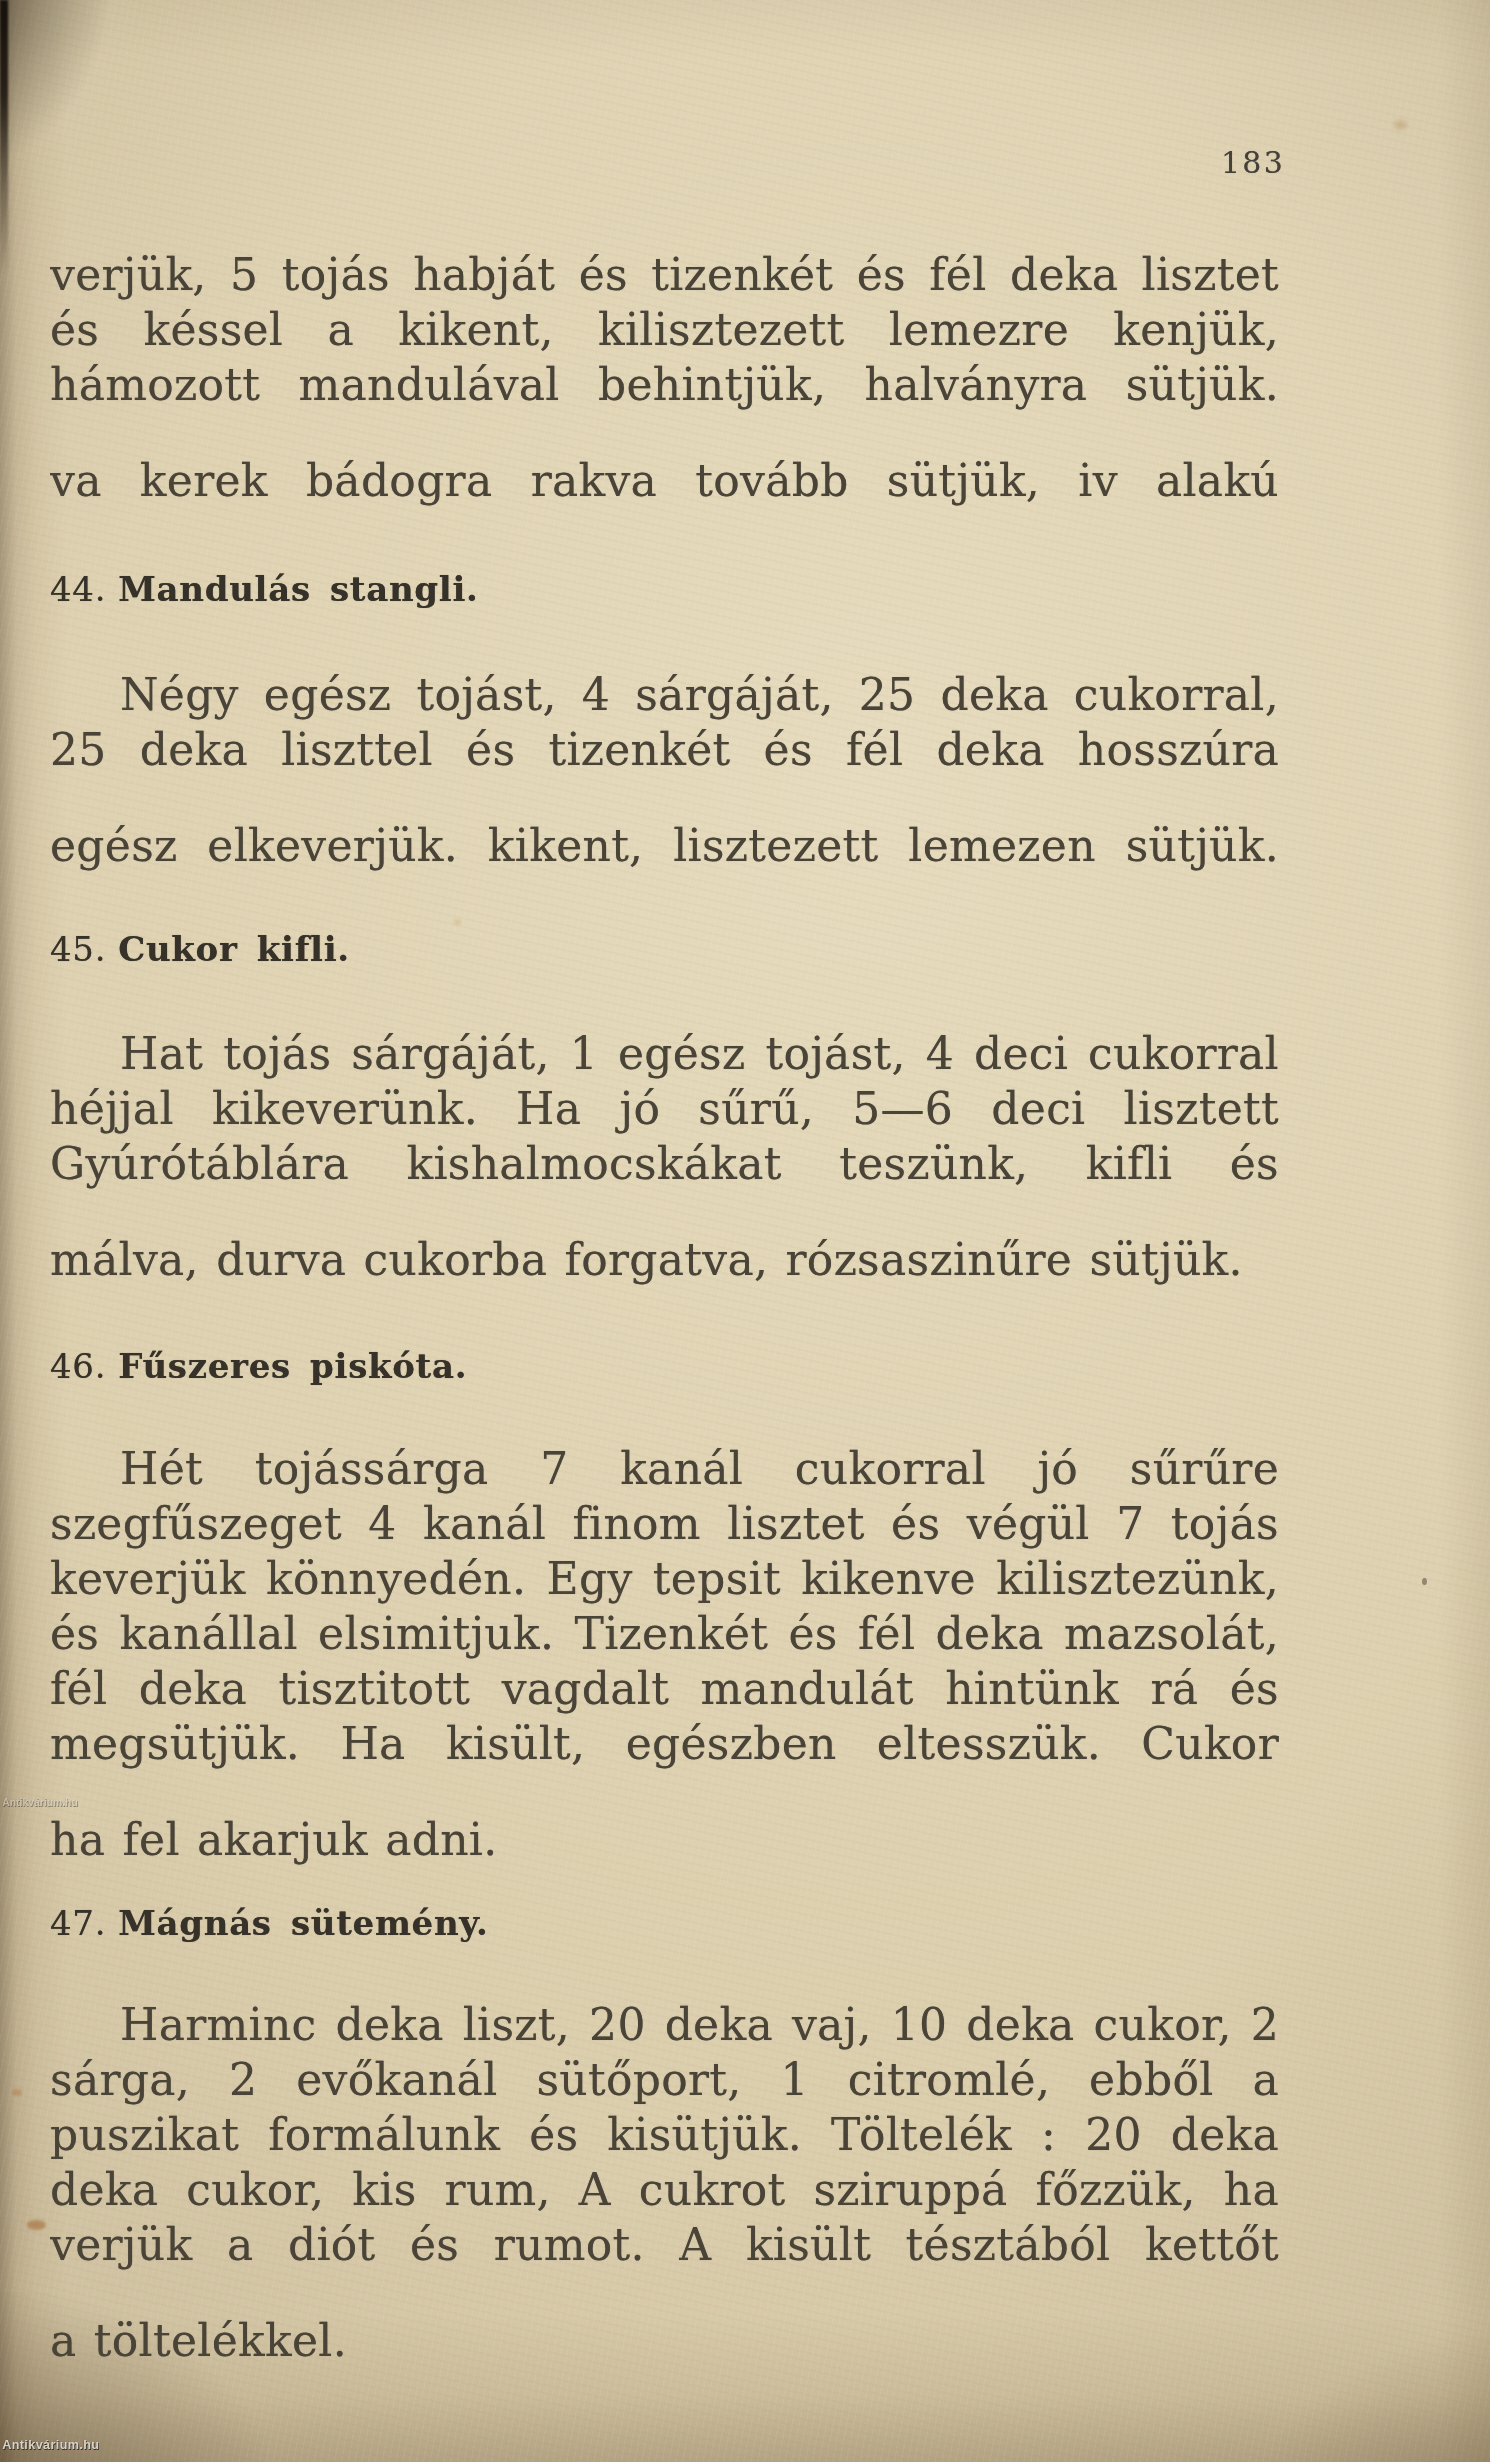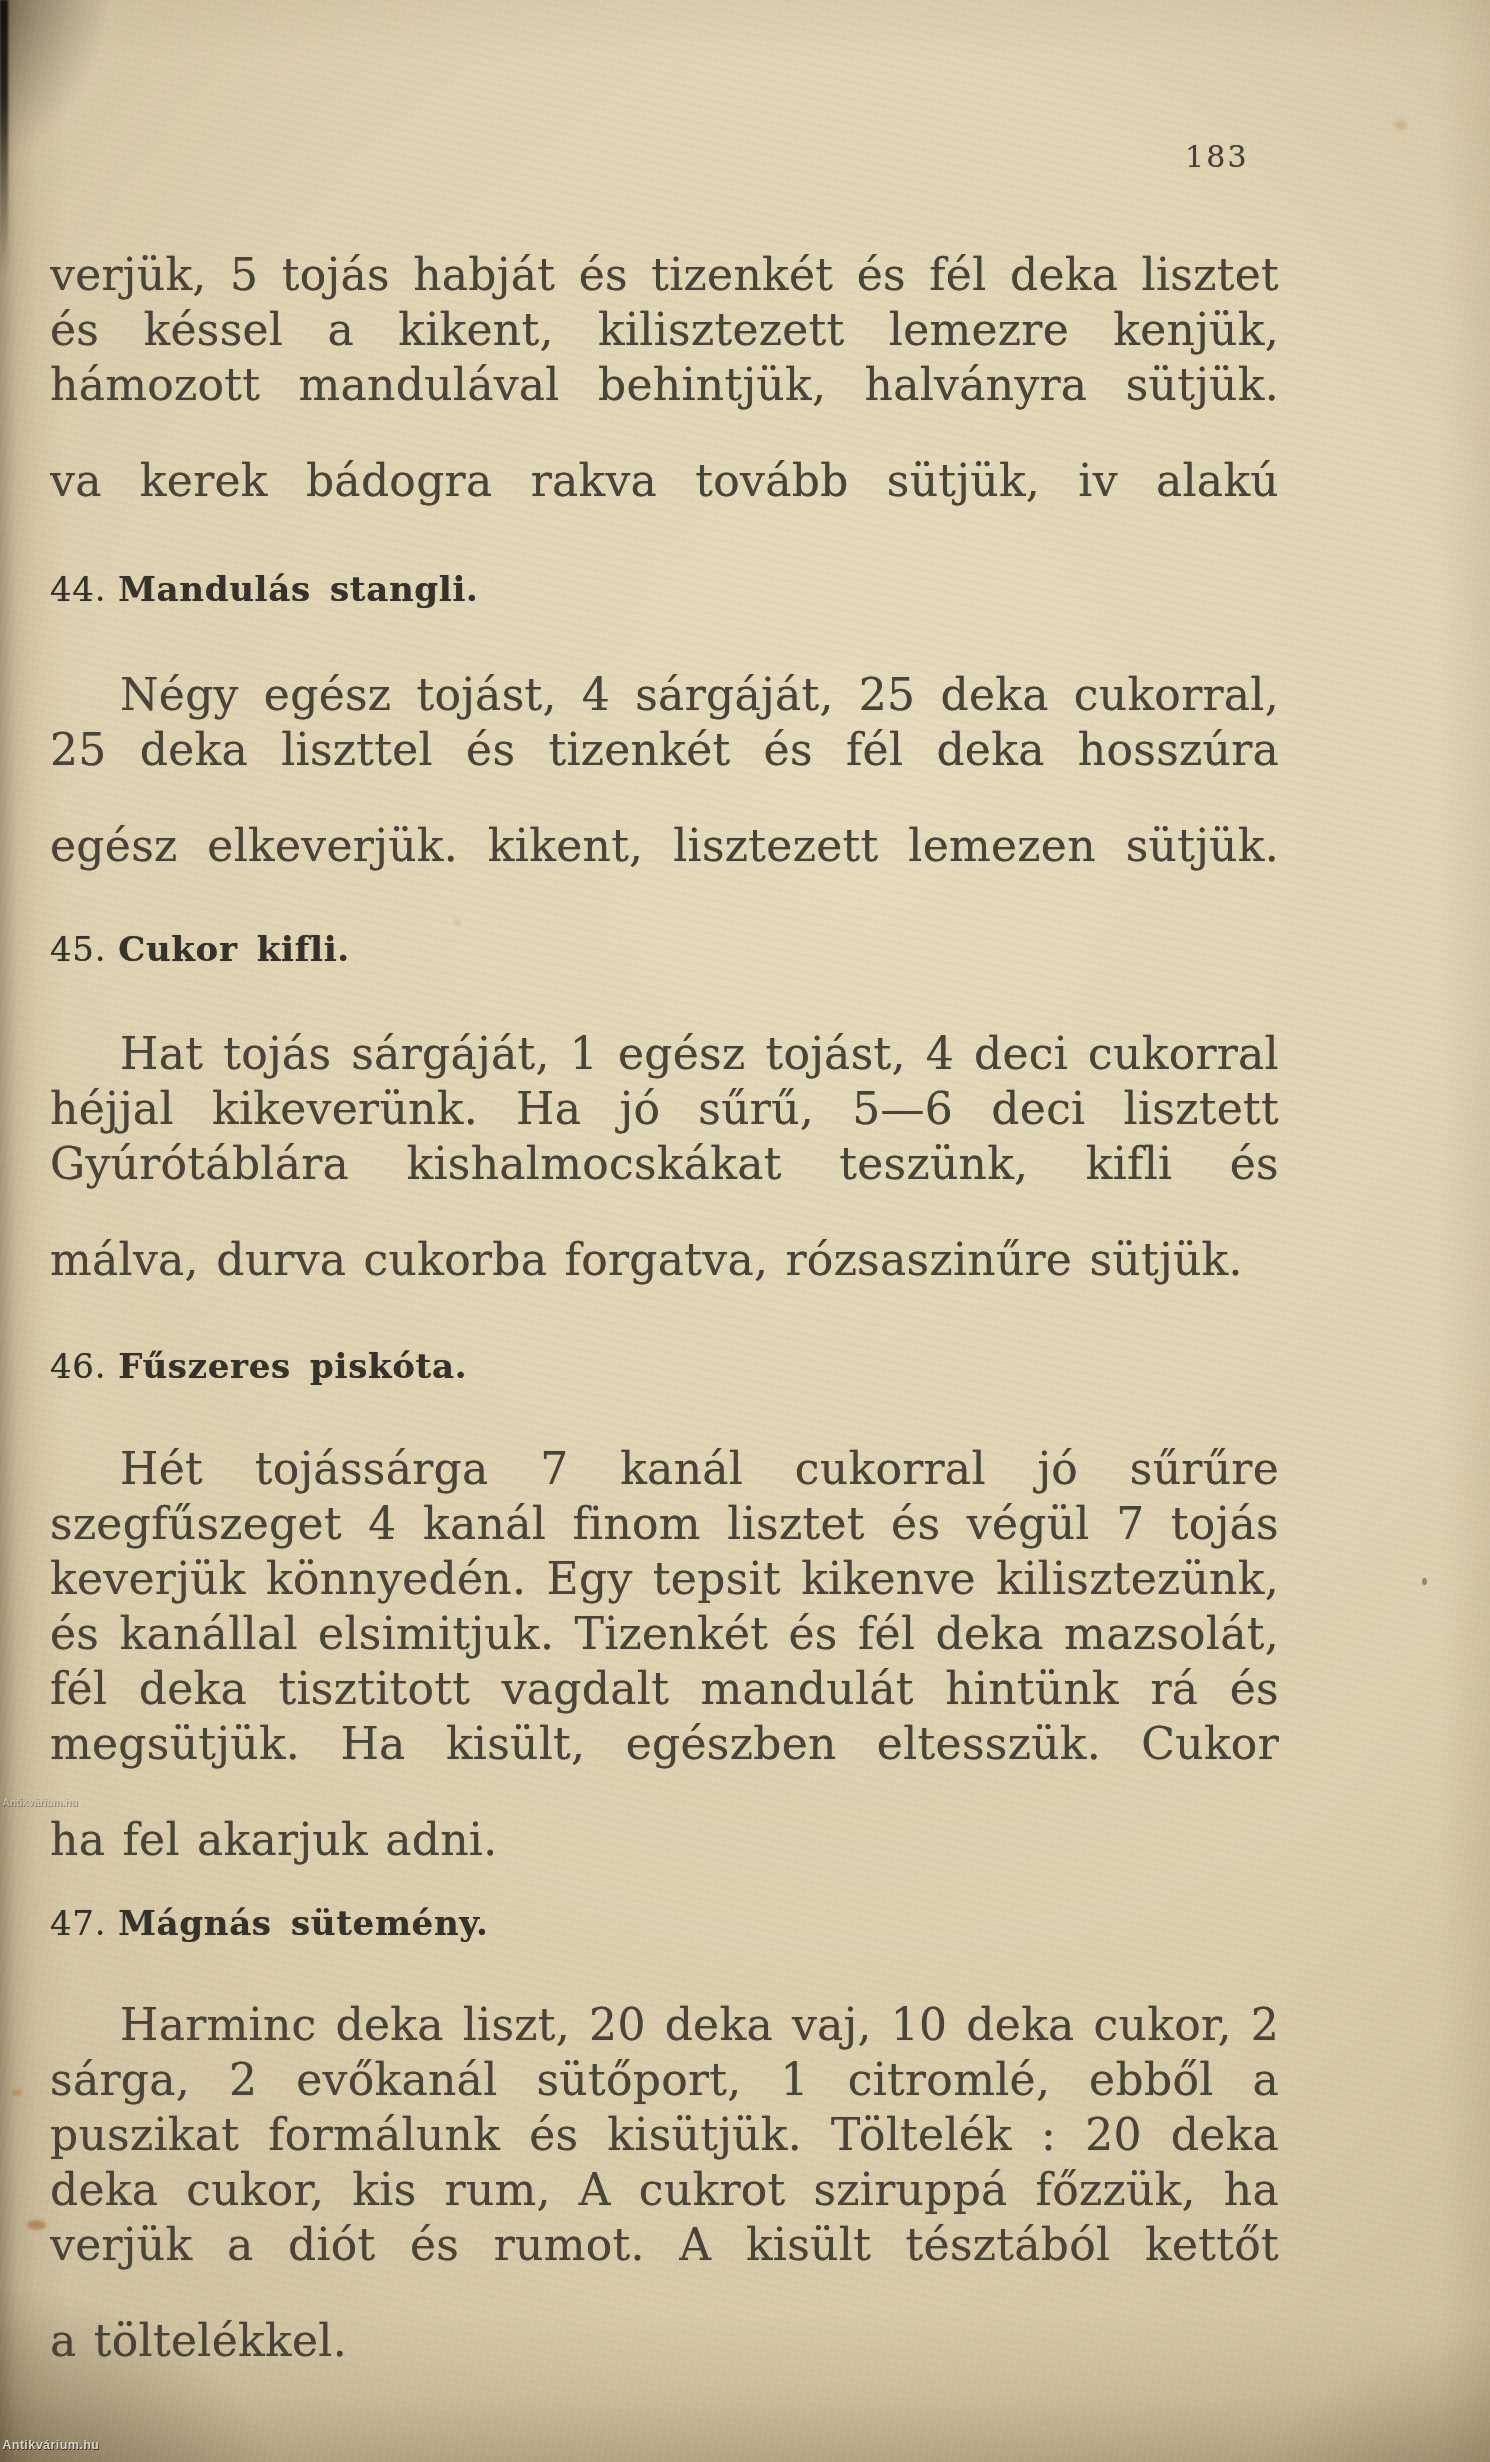--- a/index.html
+++ b/index.html
@@ -42,22 +42,22 @@
     background:radial-gradient(ellipse at 100% 100%, rgba(92,72,46,0.3), rgba(0,0,0,0) 75%);
   }
   .stain{position:absolute;border-radius:50%;pointer-events:none;}
   .stain.s1{left:27px;top:2220px;width:19px;height:10.4px;background:#a2642e;opacity:.55;filter:blur(1.5px);}
   .stain.s2{left:12px;top:2089px;width:10.4px;height:6.7px;background:#b06a30;opacity:.4;filter:blur(1.5px);}
   .stain.s3{left:1394px;top:120px;width:13.3px;height:10.4px;background:#b08a55;opacity:.35;filter:blur(2.2px);}
   .stain.s4{left:1422px;top:1578px;width:5.2px;height:7.4px;background:#4a4034;opacity:.5;filter:blur(0.7px);}
   .stain.s5{left:454px;top:919px;width:7.4px;height:6px;background:#c29a60;opacity:.3;filter:blur(1.5px);}
 
   .pgnum{
-    position:absolute;top:136px;left:1185px;width:136px;
-    text-align:left;font-size:30px;line-height:42px;letter-spacing:2.2px;
+    position:absolute;top:142px;left:1185px;width:136px;
+    text-align:center;font-size:30px;line-height:42px;letter-spacing:2.2px;
     color:#45413a;text-shadow:0 0 0.7px rgba(64,58,48,0.55);
   }
   .par{position:absolute;left:50px;width:1229px;}
   .ln{
     height:55px;line-height:55px;font-size:44px;
     text-align:justify;text-align-last:justify;-moz-text-align-last:justify;
     letter-spacing:0.3px;word-spacing:3px;overflow:hidden;
     text-shadow:0 0 0.7px rgba(66,60,50,0.6);
   }
   .ln.first{text-indent:70px;}

